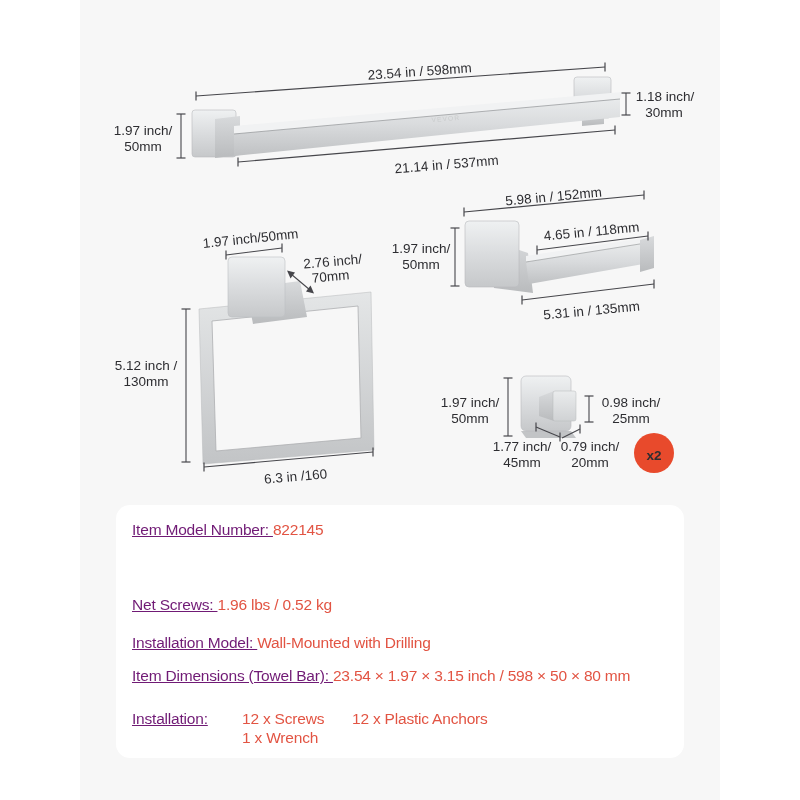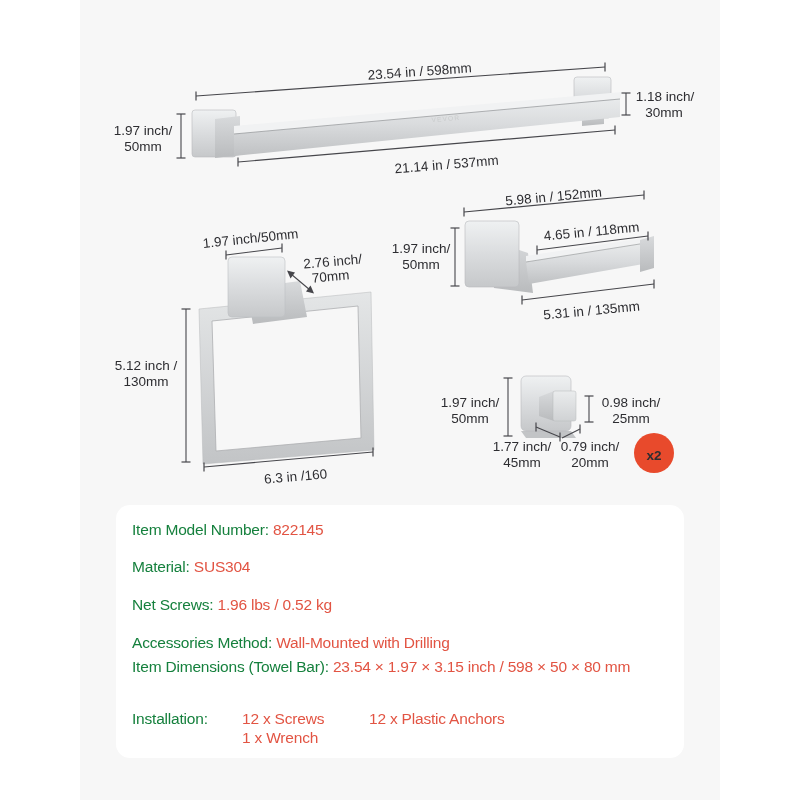--- a/index.html
+++ b/index.html
@@ -20,25 +20,25 @@
   svg.diagram .dimline{stroke:#46464B;stroke-width:1.1;fill:none;}
   svg.diagram .tick{stroke:#46464B;stroke-width:1.2;}
   .spec-box{
     position:absolute;left:116px;top:505px;width:568px;height:253px;
     background:#ffffff;border-radius:14px;
   }
   .spec-row{
     position:absolute;left:16px;right:14px;height:20px;line-height:20px;
     font-size:15.5px;letter-spacing:-0.2px;white-space:nowrap;
   }
-  .spec-label{color:#15803d;}
+  .spec-label{color:#701a75;text-decoration:underline;}
   .spec-value{color:#E25443;font-weight:400;}
   .acc-line{position:absolute;height:19px;line-height:19px;font-size:15.5px;letter-spacing:-0.2px;white-space:nowrap;}
   .acc-col1{position:absolute;left:110px;}
-  .acc-col2{position:absolute;left:237px;}
+  .acc-col2{position:absolute;left:220px;}
   .badge-text{fill:#ffffff;font-weight:700;font-size:20.5px;text-anchor:middle;}
 </style>
 </head>
 <body>
 
 <div class="content-col"></div>
 
 <svg class="diagram" viewBox="0 0 800 800">
   <defs>
     <linearGradient id="gradPlate" x1="0" y1="0" x2="0" y2="1">
@@ -198,30 +198,27 @@
       <circle cx="654" cy="453" r="20" fill="#E84A2C"></circle>
       <text class="badge-text" x="654" y="460">x2</text>
     </g>
   </g>
 </svg>
 
 <div class="spec-box">
   <div class="spec-row" style="top:14.5px">
     <span class="spec-label">Item Model Number: </span><span class="spec-value">822145</span>
   </div>
-  <div class="spec-row" style="top:52px">
-    <span class="spec-label">Material: </span><span class="spec-value">SUS304</span>
-  </div>
   <div class="spec-row" style="top:89.5px">
     <span class="spec-label">Net Screws: </span><span class="spec-value">1.96 lbs / 0.52 kg</span>
   </div>
   <div class="spec-row" style="top:128px">
-    <span class="spec-label">Accessories Method: </span><span class="spec-value">Wall-Mounted with Drilling</span>
-  </div>
-  <div class="spec-row" style="top:152px">
+    <span class="spec-label">Installation Model: </span><span class="spec-value">Wall-Mounted with Drilling</span>
+  </div>
+  <div class="spec-row" style="top:161px">
     <span class="spec-label">Item Dimensions (Towel Bar): </span><span class="spec-value">23.54 × 1.97 × 3.15 inch / 598 × 50 × 80 mm</span>
   </div>
   <div class="acc-line" style="top:203.5px;left:16px;right:14px">
     <span class="spec-label">Installation: </span>
     <span class="spec-value acc-col1">12 x Screws</span>
     <span class="spec-value acc-col2">12 x Plastic Anchors</span>
   </div>
   <div class="acc-line" style="top:222.5px;left:16px;right:14px">
     <span class="spec-value acc-col1">1 x Wrench</span>
   </div>

